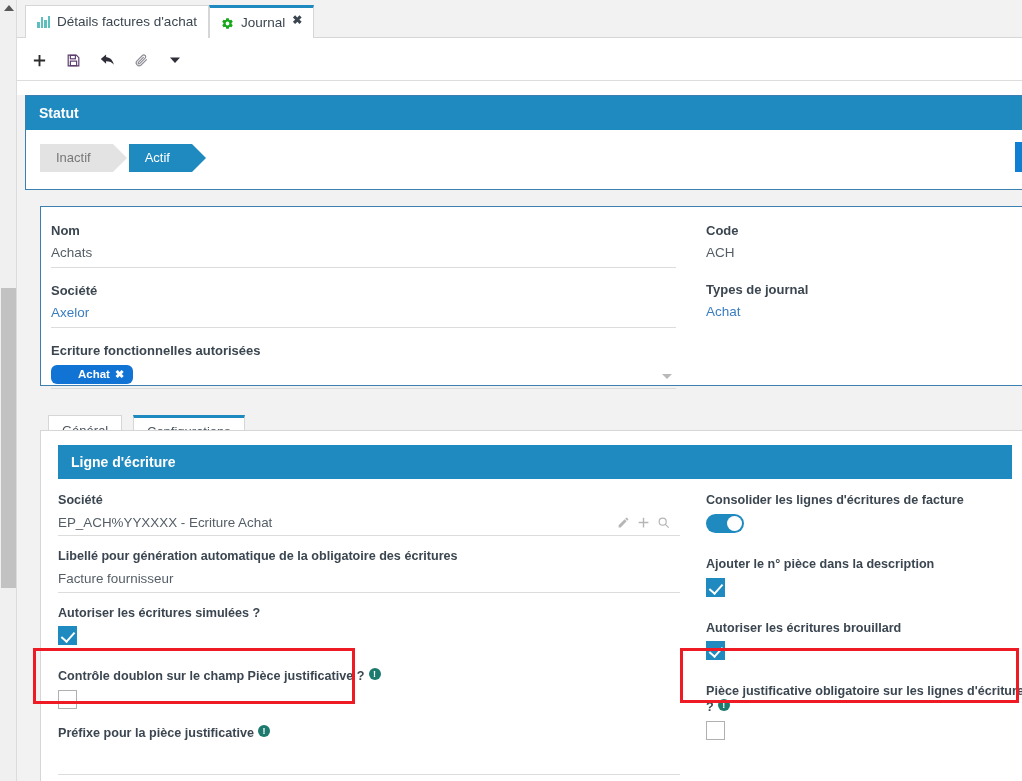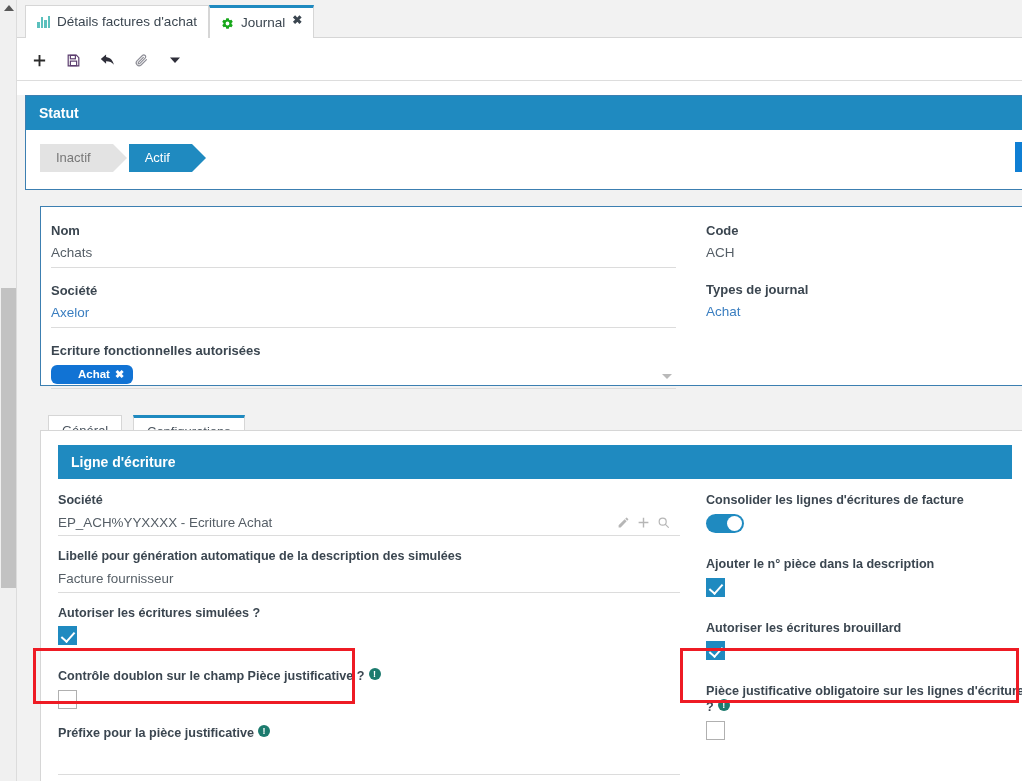--- a/index.html
+++ b/index.html
@@ -480,21 +480,21 @@
               <span>
                 <svg width="13" height="13" viewBox="0 0 24 24" fill="none" stroke="#b6b6b6" stroke-width="2.2">
                     <circle cx="10.5" cy="10.5" r="6.5"></circle>
                     <path d="M15.5 15.5 21 21" stroke-linecap="round"></path>
                   </svg>
               </span>
             </div>
           </div>
 
           <div class="cfield">
-            <div class="clabel">Libellé pour génération automatique de la description des simulées</div>
+            <div class="clabel">Libellé pour génération automatique de la obligatoire des écritures</div>
             <div class="cvalue">Facture fournisseur</div>
           </div>
 
           <div class="cfield">
             <div class="clabel">Autoriser les écritures simulées ?</div>
             <div class="cbx on"></div>
           </div>
 
           <div class="cfield" style="margin-top:20px;">
             <div class="clabel">

